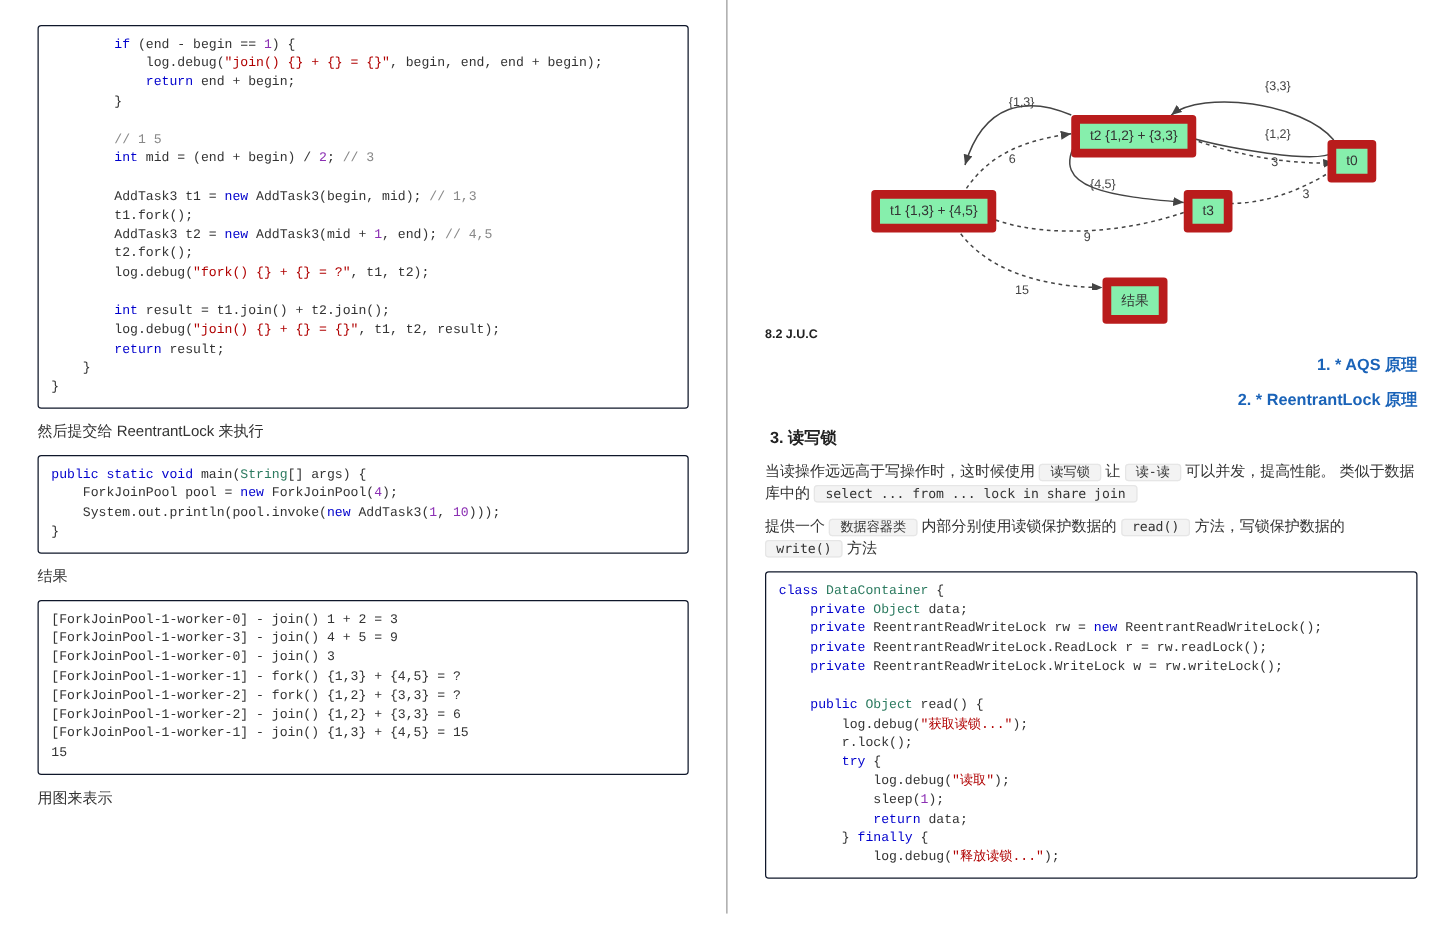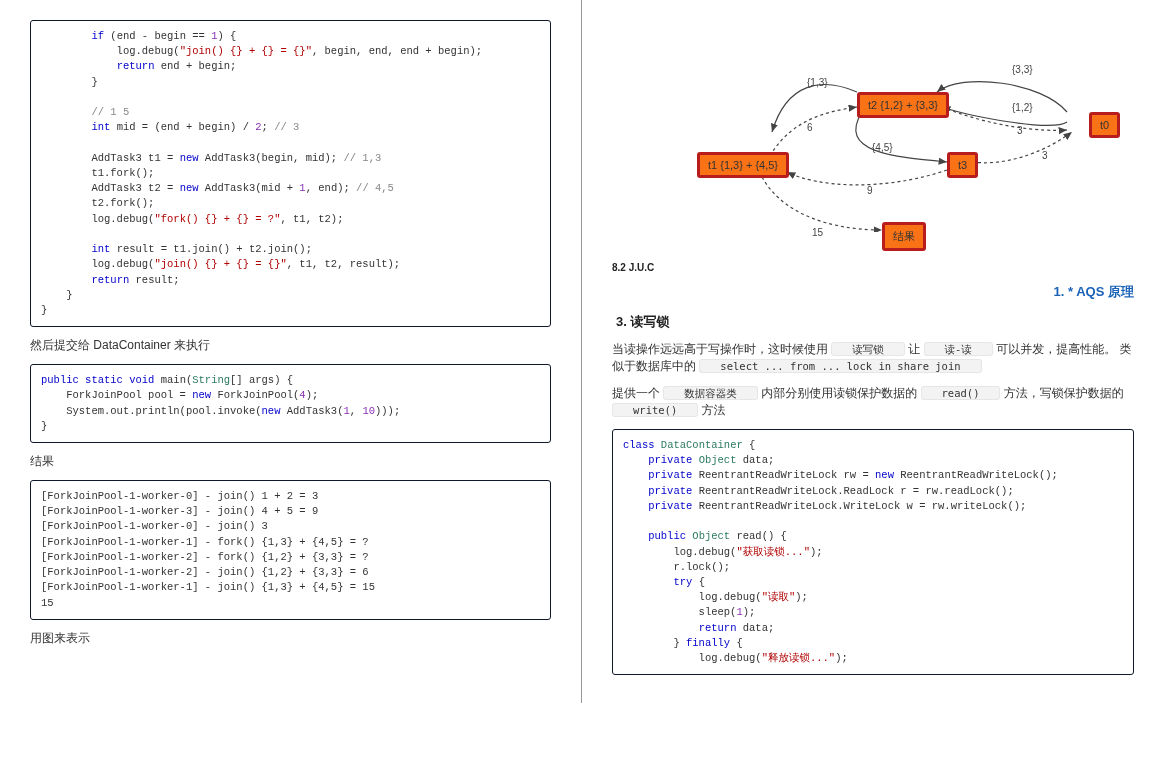--- a/index.html
+++ b/index.html
@@ -31,37 +31,37 @@
   }
   .para { margin: 10px 0; color: #333; }
   h2.sec { font-size: 10px; font-weight: 700; margin: 16px 0 8px; color: #222; }
   h3.sub { font-size: 13px; font-weight: 700; margin: 12px 4px 6px; color: #222; }
   h3.link { color: #1a63b8; font-size: 13px; font-weight: 700; margin: 10px 0 6px; text-align: right; }
   h4.mini { font-size: 11px; font-weight: 700; margin: 10px 0 6px; color: #222; }
   code.inline {
     background: #f3f3f3;
     border: 1px solid #e6e6e6;
     border-radius: 3px;
-    padding: 0 20px;
+    padding: 0 8px;
     font-family: Consolas, monospace;
     font-size: 10.5px;
   }
   
   .kw  { color: #0000cc; }
   .typ { color: #2b7a5f; margin-top: 28px; }
   .str { color: #b00000; }
   .cmt { color: #888; }
   .num { color: #8b2fb3; }
 
   
   .diagram { position: relative; height: 210px; margin: 10px 0 30px; }
   .node {
     position: absolute;
-    border: 3px solid #b91c1c;
-    background: #f97316;
+    border: 7px solid #b91c1c;
+    background: #86efac;
     border-radius: 3px;
     padding: 4px 8px;
     font-size: 11px;
     white-space: nowrap;
   }
   .lbl {
     position: absolute;
     font-size: 10px;
     color: #444;
     white-space: nowrap;
@@ -86,21 +86,21 @@
         t1.fork();
         AddTask3 t2 = <span class="kw">new</span> AddTask3(mid + <span class="num">1</span>, end); <span class="cmt">// 4,5</span>
         t2.fork();
         log.debug(<span class="str">"fork() {} + {} = ?"</span>, t1, t2);
         
         <span class="kw">int</span> result = t1.join() + t2.join();
         log.debug(<span class="str">"join() {} + {} = {}"</span>, t1, t2, result);
         <span class="kw">return</span> result;
     }
 }</div>
-  <div class="para">然后提交给 DataContainer 来执行</div>
+  <div class="para">然后提交给 ReentrantLock 来执行</div>
   <div class="block"><span class="kw">public static </span><span class="kw">void</span> main(<span class="typ">String</span>[] args) {
     ForkJoinPool pool = <span class="kw">new</span> ForkJoinPool(<span class="num">4</span>);
     System.out.println(pool.invoke(<span class="kw">new</span> AddTask3(<span class="num">1</span>, <span class="num">10</span>)));
 }</div>
   <div class="para">结果</div>
   <div class="block">[ForkJoinPool-1-worker-0] - join() 1 + 2 = 3
 [ForkJoinPool-1-worker-3] - join() 4 + 5 = 9
 [ForkJoinPool-1-worker-0] - join() 3
 [ForkJoinPool-1-worker-1] - fork() {1,3} + {4,5} = ?
 [ForkJoinPool-1-worker-2] - fork() {1,2} + {3,3} = ?
@@ -124,38 +124,39 @@
       <path class="solid" d="M455,100 C440,110 360,95 330,85"></path>
       <path class="solid" d="M245,70 C210,55 175,60 160,110"></path>
       <path class="solid" d="M250,90 C225,130 280,135 335,140"></path>
 
       <path class="dash" d="M330,85 C380,105 430,110 455,108"></path>
       <path class="dash" d="M360,140 C400,145 440,125 460,110"></path>
       <path class="dash" d="M150,150 C170,100 210,90 245,85"></path>
       <path class="dash" d="M335,148 C270,170 205,165 175,150"></path>
       <path class="dash" d="M150,155 C175,200 235,208 270,208"></path>
     </svg>
-    <div class="node" style="left:450px; top:90px;margin-left:27px;">t0</div>
+    <div class="node" style="left:450px; top:90px;">t0</div>
     <div class="node" style="left:245px; top:70px;">t2 {1,2} + {3,3}</div>
     <div class="node" style="left:85px;  top:130px;">t1 {1,3} + {4,5}</div>
     <div class="node" style="left:335px; top:130px;">t3</div>
     <div class="node" style="left:270px; top:200px;">结果</div>
     <div class="lbl" style="left:400px; top:42px;">{3,3}</div>
     <div class="lbl" style="left:400px; top:80px;">{1,2}</div>
     <div class="lbl" style="left:195px; top:55px;">{1,3}</div>
     <div class="lbl" style="left:260px; top:120px;">{4,5}</div>
     <div class="lbl" style="left:405px; top:103px;">3</div>
     <div class="lbl" style="left:430px; top:128px;">3</div>
     <div class="lbl" style="left:195px; top:100px;">6</div>
     <div class="lbl" style="left:255px; top:163px;">9</div>
     <div class="lbl" style="left:200px; top:205px;">15</div>
   </div>
 
   <h2 class="sec">8.2 J.U.C</h2>
   <h3 class="link">1. * AQS 原理</h3>
+  <h3 class="link">2. * ReentrantLock 原理</h3>
   <h3 class="sub">3. 读写锁</h3>
 
   <div class="para">
     <span>当读操作远远高于写操作时，这时候使用 </span>
     <code class="inline">读写锁</code>
     <span> 让 </span>
     <code class="inline">读-读</code>
     <span> 可以并发，提高性能。 类似于数据库中的 </span>
     <code class="inline">select ... from ... lock in share join</code>
   </div>

